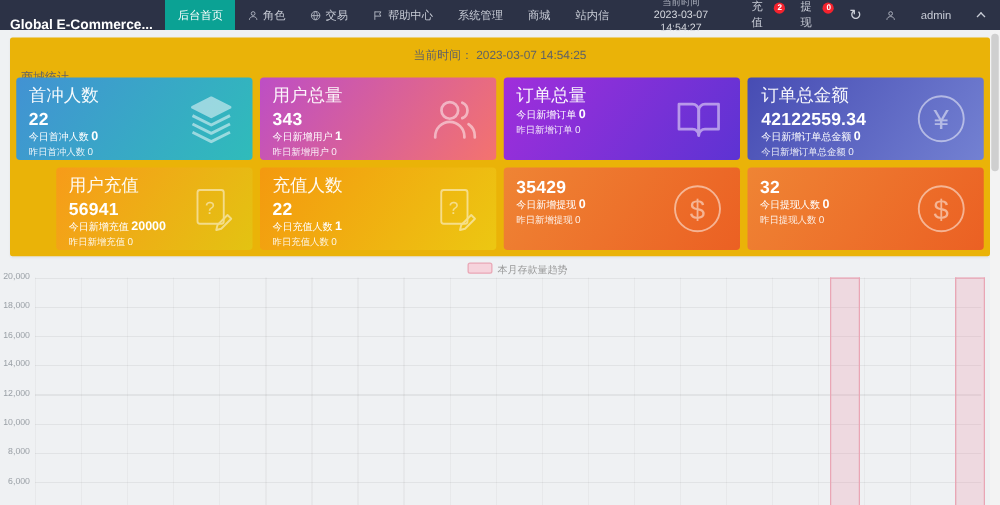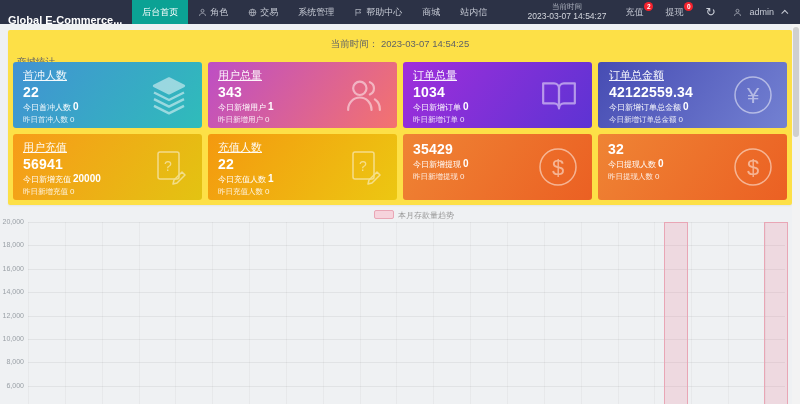--- a/index.html
+++ b/index.html
@@ -18,32 +18,32 @@
   .nav-item.active { background:#0ba294; color:#fff; }
   .nav-ico { display:inline-flex; align-items:center; opacity:.85; }
   .hdr-right { margin-left:auto; display:flex; align-items:center; }
   .clock { text-align:center; line-height:1.25; padding:0 10px; color:#aeb3bf; font-size:7.5px; }
   .clock .t2 { font-size:8.5px; color:#d4d7de; }
   .hdr-link { position:relative; display:flex; align-items:center; padding:0 13px 0 9px; height:100%; cursor:pointer; }
   .badge { position:absolute; top:2px; right:3px; background:#f5222d; color:#fff;
     border-radius:7px; font-size:6.5px; min-width:9px; height:9px; line-height:9px;
     text-align:center; padding:0 1px; font-weight:bold; }
   .refresh { font-size:12px; padding:0 9px; cursor:pointer; color:#cdd1da; display:flex; align-items:center; }
-  .user-item { display:flex; align-items:center; gap:7px; padding:0 12px 0 9px; cursor:pointer; }
+  .user-item { display:flex; align-items:center; gap:20px; padding:0 12px 0 9px; cursor:pointer; }
   .caret-up { width:5px; height:5px; border-left:1px solid #c8ccd6; border-top:1px solid #c8ccd6;
     transform:rotate(45deg) translateY(1px); display:inline-block; margin-left:2px; }
   
-  .panel { position:absolute; left:8px; right:8px; top:30px; height:175px; background:#fde047;
+  .panel { position:absolute; left:8px; right:8px; top:30px; height:175px; background:#eab308;
     border-radius:2px; box-shadow:0 1px 2px rgba(0,0,0,.05); }
   .panel-time { text-align:center; font-size:9.5px; color:#606266; padding-top:8px; }
   .section-title { font-size:9.5px; color:#606266; margin:5px 0 0 9px; }
   .cards { position:absolute; left:5px; right:5px; top:32px;
     display:grid; grid-template-columns:repeat(4,1fr); gap:6px 6px; }
   .card { height:66px; border-radius:3px; color:#fff; padding:6px 10px; position:relative; overflow:hidden; }
-  .c-title { font-size:11px; opacity:.95;text-decoration:underline; }
+  .c-title { font-size:14px; opacity:.95; }
   .c-value { font-size:14px; font-weight:bold; margin:1px 0 1px; letter-spacing:.2px; }
   .c-line1 { font-size:8px; }
   .c-line1 b { font-size:10px; margin-left:2px; }
   .c-line2 { font-size:7.5px; opacity:.88; margin-top:2px; }
   .c-line2 span.v { margin-left:2px; font-size:8px; }
   .c-icon { position:absolute; right:13px; top:50%; transform:translateY(-50%); opacity:.5; line-height:0; }
   
   .chart { position:absolute; left:0; right:8px; top:206px; bottom:0; overflow:hidden; }
   .legend { position:absolute; top:4px; left:0; width:100%; text-align:center;
     font-size:8px; color:#999; cursor:pointer;padding-left:36px; }
@@ -84,30 +84,30 @@
     <div class="nav-item">
       <span class="nav-ico">
         <svg width="9" height="9" viewBox="0 0 24 24" fill="none" stroke="currentColor" stroke-width="2">
           <circle cx="12" cy="12" r="9"></circle>
             <path d="M3 12h18M12 3c-5 6-5 12 0 18c5-6 5-12 0-18z"></path>
           </svg>
       </span>
       <span>交易</span>
     </div>
     <div class="nav-item">
-      <span>系统管理</span>
-    </div>
-    <div class="nav-item">
       <span class="nav-ico">
         <svg width="9" height="9" viewBox="0 0 24 24" fill="none" stroke="currentColor" stroke-width="2">
           <path d="M5 21V3"></path>
             <path d="M5 4h13l-3 4.5L18 13H5"></path>
           </svg>
       </span>
       <span>帮助中心</span>
+    </div>
+    <div class="nav-item">
+      <span>系统管理</span>
     </div>
     <div class="nav-item">
       <span>商城</span>
     </div>
     <div class="nav-item">
       <span>站内信</span>
     </div>
   </div>
   <div class="hdr-right">
     <div class="clock">
@@ -174,21 +174,20 @@
           <circle cx="9.5" cy="8" r="4"></circle>
             <path d="M2.5 21v-.5a7 7 0 0 1 14 0v.5"></path>
           <path d="M15.5 4.3a4 4 0 0 1 0 7.4"></path>
             <path d="M18.5 14.6a7 7 0 0 1 3 5.9v.5"></path>
           </svg>
       </span>
     </div>
 
     <div class="card" style="background: linear-gradient(125deg, rgb(160, 46, 219) 0%, rgb(93, 51, 211) 100%);">
       <div class="c-title">订单总量</div>
-      <div class="c-value">1034</div>
       <div class="c-line1">
         <span>今日新增订单</span><b>0</b></div>
       <div class="c-line2">
         <span>昨日新增订单</span><span class="v">0</span></div>
       <span class="c-icon">
         <svg width="40" height="40" viewBox="0 0 24 24" fill="none" stroke="#fff" stroke-width="1.3" stroke-linejoin="round">
           <path d="M2.5 5h6.5a3 3 0 0 1 3 3v12a3 3 0 0 0-3-3H2.5z"></path>
           <path d="M21.5 5H15a3 3 0 0 0-3 3v12a3 3 0 0 1 3-3h6.5z"></path>
           </svg>
       </span>
@@ -202,21 +201,21 @@
       <div class="c-line2">
         <span>今日新增订单总金额</span><span class="v">0</span></div>
       <span class="c-icon">
         <svg width="42" height="42" viewBox="0 0 42 42" fill="none" stroke="#fff">
           <circle cx="21" cy="21" r="18" stroke-width="1.5"></circle>
           <text x="21" y="29" text-anchor="middle" font-size="22" fill="#fff" stroke="none" font-family="Liberation Sans, sans-serif">¥</text>
           </svg>
       </span>
     </div>
 
-    <div class="card" style="background: linear-gradient(125deg, rgb(247, 155, 25) 0%, rgb(227, 195, 18) 100%);">
+    <div class="card" style="background: linear-gradient(125deg, rgb(247, 155, 25) 0%, rgb(227, 195, 18) 100%); margin-left: 32px;">
       <div class="c-title">用户充值</div>
       <div class="c-value">56941</div>
       <div class="c-line1">
         <span>今日新增充值</span><b>20000</b></div>
       <div class="c-line2">
         <span>昨日新增充值</span><span class="v">0</span></div>
       <span class="c-icon">
         <svg width="40" height="40" viewBox="0 0 40 40" fill="none" stroke="#fff" stroke-width="1.5" stroke-linejoin="round">
           <rect x="9" y="5" width="21" height="27" rx="2"></rect>
           <text x="19" y="24" text-anchor="middle" font-size="14" fill="#fff" stroke="none" font-family="Liberation Sans, sans-serif">?</text>

